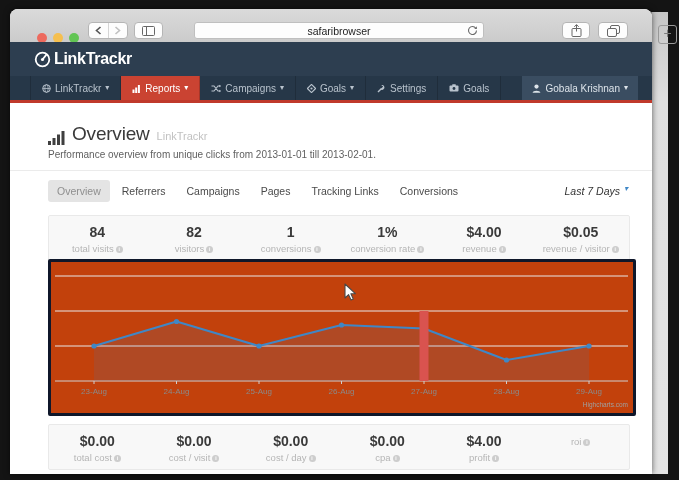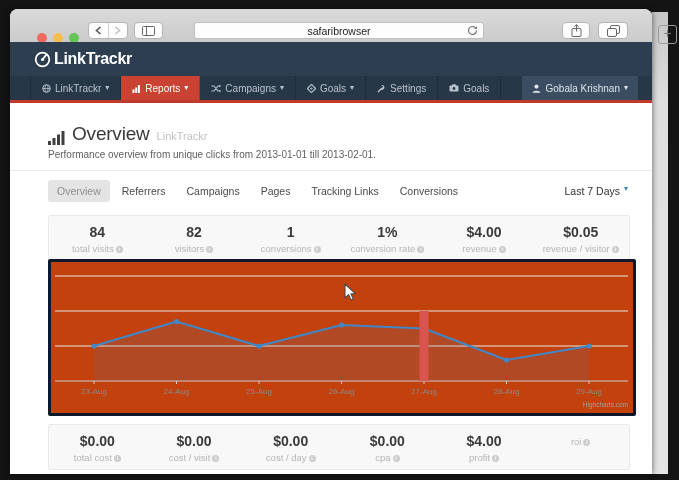--- a/index.html
+++ b/index.html
@@ -56,21 +56,21 @@
   .head-block{position:absolute;left:38px;top:20px;}
   .head-row{display:flex;align-items:baseline;gap:7px;}
   .page-title{font-size:19px;color:#3a3a3a;font-weight:400;letter-spacing:-.2px;}
   .page-brand{font-size:11px;color:#c2c2c2;}
   .subtitle{font-size:10px;color:#5f5f5f;margin-top:4px;}
   .divider{position:absolute;left:0;right:0;top:67px;border-top:1px solid #ebebeb;}
 
   .tabs-row{position:absolute;left:38px;top:77px;display:flex;align-items:center;}
   .tab{font-size:10.5px;color:#4a4a4a;padding:5px 9px;margin-right:3px;border-radius:3px;cursor:default;}
   .tab.active{background:#e4e4e4;color:#8f8f8f;}
-  .date-range{position:absolute;right:24px;top:82px;font-size:10.5px;color:#333;display:flex;gap:4px;align-items:flex-start;}
+  .date-range{position:absolute;right:24px;top:82px;font-size:10.5px;color:#333;display:flex;gap:4px;align-items:flex-start;font-style:italic;}
   .date-range .caret{color:#3f87c6;}
 
   .stat-card{position:absolute;left:38px;width:582px;background:#f8f8f8;border:1px solid #e9e9e9;
     border-radius:2px;display:flex;box-sizing:border-box;}
   .stat-card.top{top:112px;height:47px;}
   .stat-card.bottom{top:321px;height:46px;}
   .stat-cell{flex:1;text-align:center;padding-top:8px;}
   .stat-value{font-size:14px;font-weight:bold;color:#3a3a3a;}
   .stat-label{font-size:9.5px;color:#b5b5b5;margin-top:3px;}
   .info-dot{display:inline-block;width:7px;height:7px;border-radius:50%;background:#cdcdcd;color:#fff;

